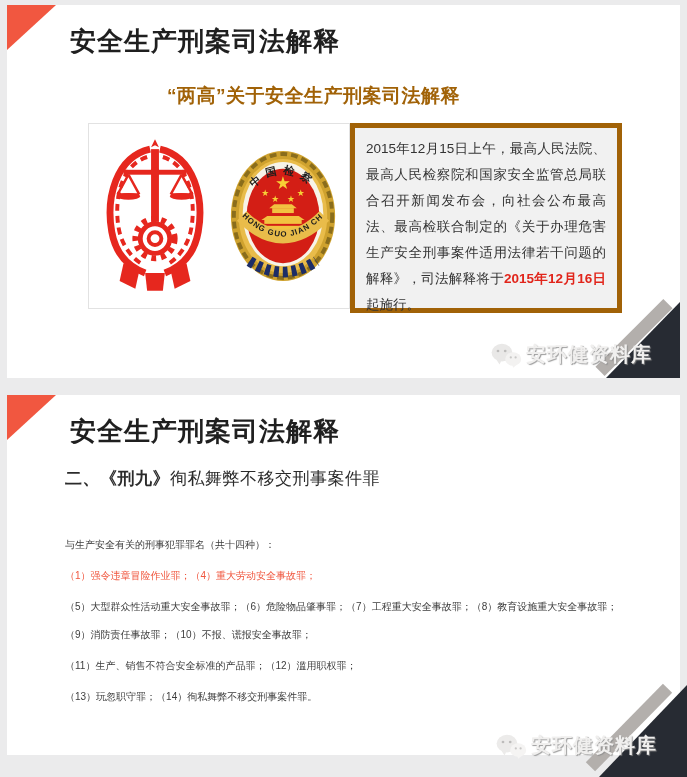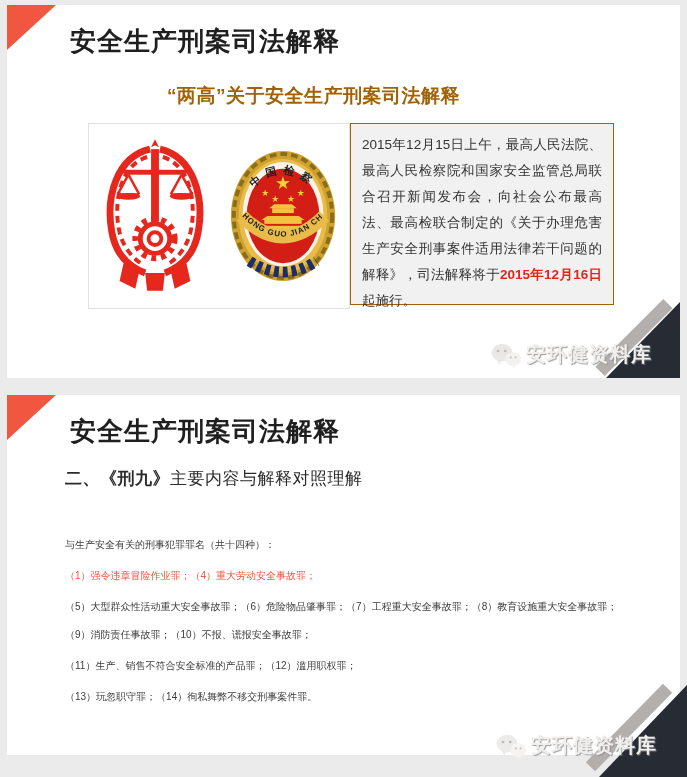--- a/index.html
+++ b/index.html
@@ -29,21 +29,21 @@
   }
   .content-row{
     position:absolute;left:81px;top:118px;display:flex;align-items:stretch;
   }
   .img-panel{
     width:256px;height:180px;background:#ffffff;border:1px solid #e2e2e2;
     display:flex;align-items:center;justify-content:space-around;padding:2px;
     box-sizing:content-box;
   }
   .txt-panel{
-    width:240px;height:164px;background:#f1f1f1;border:1px solid #a16207;
+    width:240px;height:164px;background:#f1f1f1;border:5px solid #a16207;
     padding:8px 11px;font-size:13.5px;line-height:26px;color:#333333;
     text-align:justify;
   }
   .red-strong{color:#e1251b;font-weight:700;}
   .stripe{
     position:absolute;background:#b3afac;height:13px;
   }
   #stripe1{left:579px;top:326px;width:96px;transform:rotate(-45deg);}
   .corner-dark{
     position:absolute;right:0;bottom:0;background:#272b33;
@@ -164,21 +164,21 @@
       <polygon points="34,28 29,32 27,26" fill="#f3f2f1"></polygon>
     </svg>
     <span>安环健资料库</span>
   </div>
 </section>
 
 <section class="slide" id="slide2">
   <div class="corner-red"></div>
   <h1 class="slide-title">安全生产刑案司法解释</h1>
 
-  <h3 class="heading2"><span class="hb">二、《刑九》</span><span>主要内容与解释对照理解</span></h3>
+  <h3 class="heading2"><span class="hb">二、《刑九》</span><span>徇私舞弊不移交刑事案件罪</span></h3>
 
   <div class="crimes">
     <p>与生产安全有关的刑事犯罪罪名（共十四种）：</p>
     <p class="red-item">（1）强令违章冒险作业罪；（4）重大劳动安全事故罪；</p>
     <p>（5）大型群众性活动重大安全事故罪；（6）危险物品肇事罪；（7）工程重大安全事故罪；（8）教育设施重大安全事故罪；（9）消防责任事故罪；（10）不报、谎报安全事故罪；</p>
     <p>（11）生产、销售不符合安全标准的产品罪；（12）滥用职权罪；</p>
     <p>（13）玩忽职守罪；（14）徇私舞弊不移交刑事案件罪。</p>
   </div>
 </section>
 

